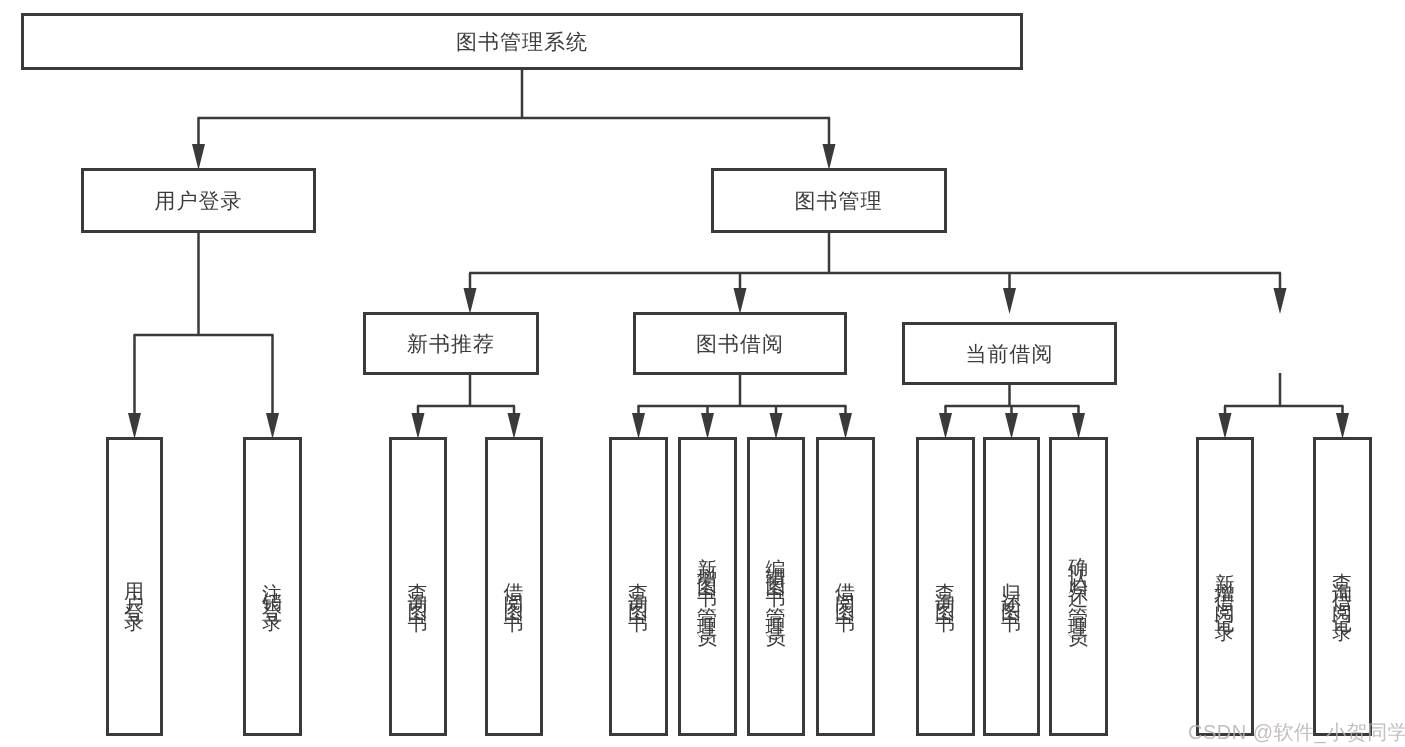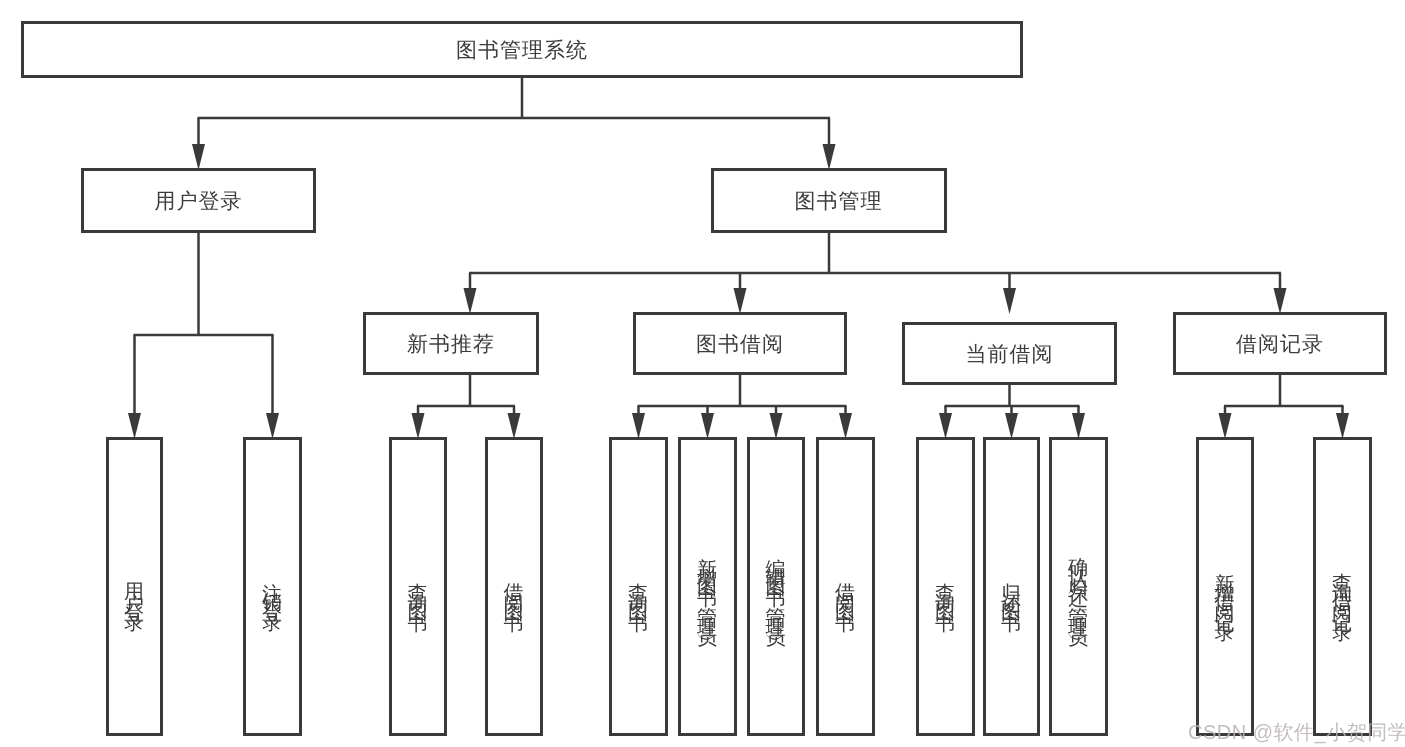--- a/index.html
+++ b/index.html
@@ -130,43 +130,40 @@
 
       <polygon points="939,413 952,413 945.5,439"></polygon>
       <polygon points="1005,413 1018,413 1011.5,439"></polygon>
       <polygon points="1072,413 1085,413 1078.5,439"></polygon>
 
       <polygon points="1218.5,413 1231.5,413 1225,439"></polygon>
       <polygon points="1336,413 1349,413 1342.5,439"></polygon>
     </g>
   </svg>
 
-  <div class="box" style="left:21px; top:13px; width:1002px; height:57px;margin-top:8px;">
+  <div class="box" style="left:21px; top:13px; width:1002px; height:57px;">
     <span class="lbl">图书管理系统</span>
   </div>
 
   <div class="box" style="left:81px; top:168px; width:235px; height:65px;">
     <span class="lbl">用户登录</span>
   </div>
   <div class="box" style="left:711px; top:168px; width:236px; height:65px;padding-left:19px;">
     <span class="lbl">图书管理</span>
   </div>
 
   <div class="box" style="left:363px; top:312px; width:176px; height:63px;font-family:Liberation Serif, serif;">
     <span class="lbl">新书推荐</span>
   </div>
   <div class="box" style="left:633px; top:312px; width:214px; height:63px;">
     <span class="lbl">图书借阅</span>
   </div>
   <div class="box" style="left:902px; top:322px; width:215px; height:63px;">
     <span class="lbl">当前借阅</span>
   </div>
-  <div class="box" style="left:1173px; top:312px; width:214px; height:63px;">
-    <span class="lbl">借阅记录</span>
-  </div>
 
   <div class="box" style="left:106px; top:437px; width:57px; height:299px;">
     <span class="vtext">用户登录</span>
   </div>
   <div class="box" style="left:243px; top:437px; width:59px; height:299px;">
     <span class="vtext">注销登录</span>
   </div>
 
   <div class="box" style="left:389px; top:437px; width:58px; height:299px;">
     <span class="vtext">查询图书</span>

